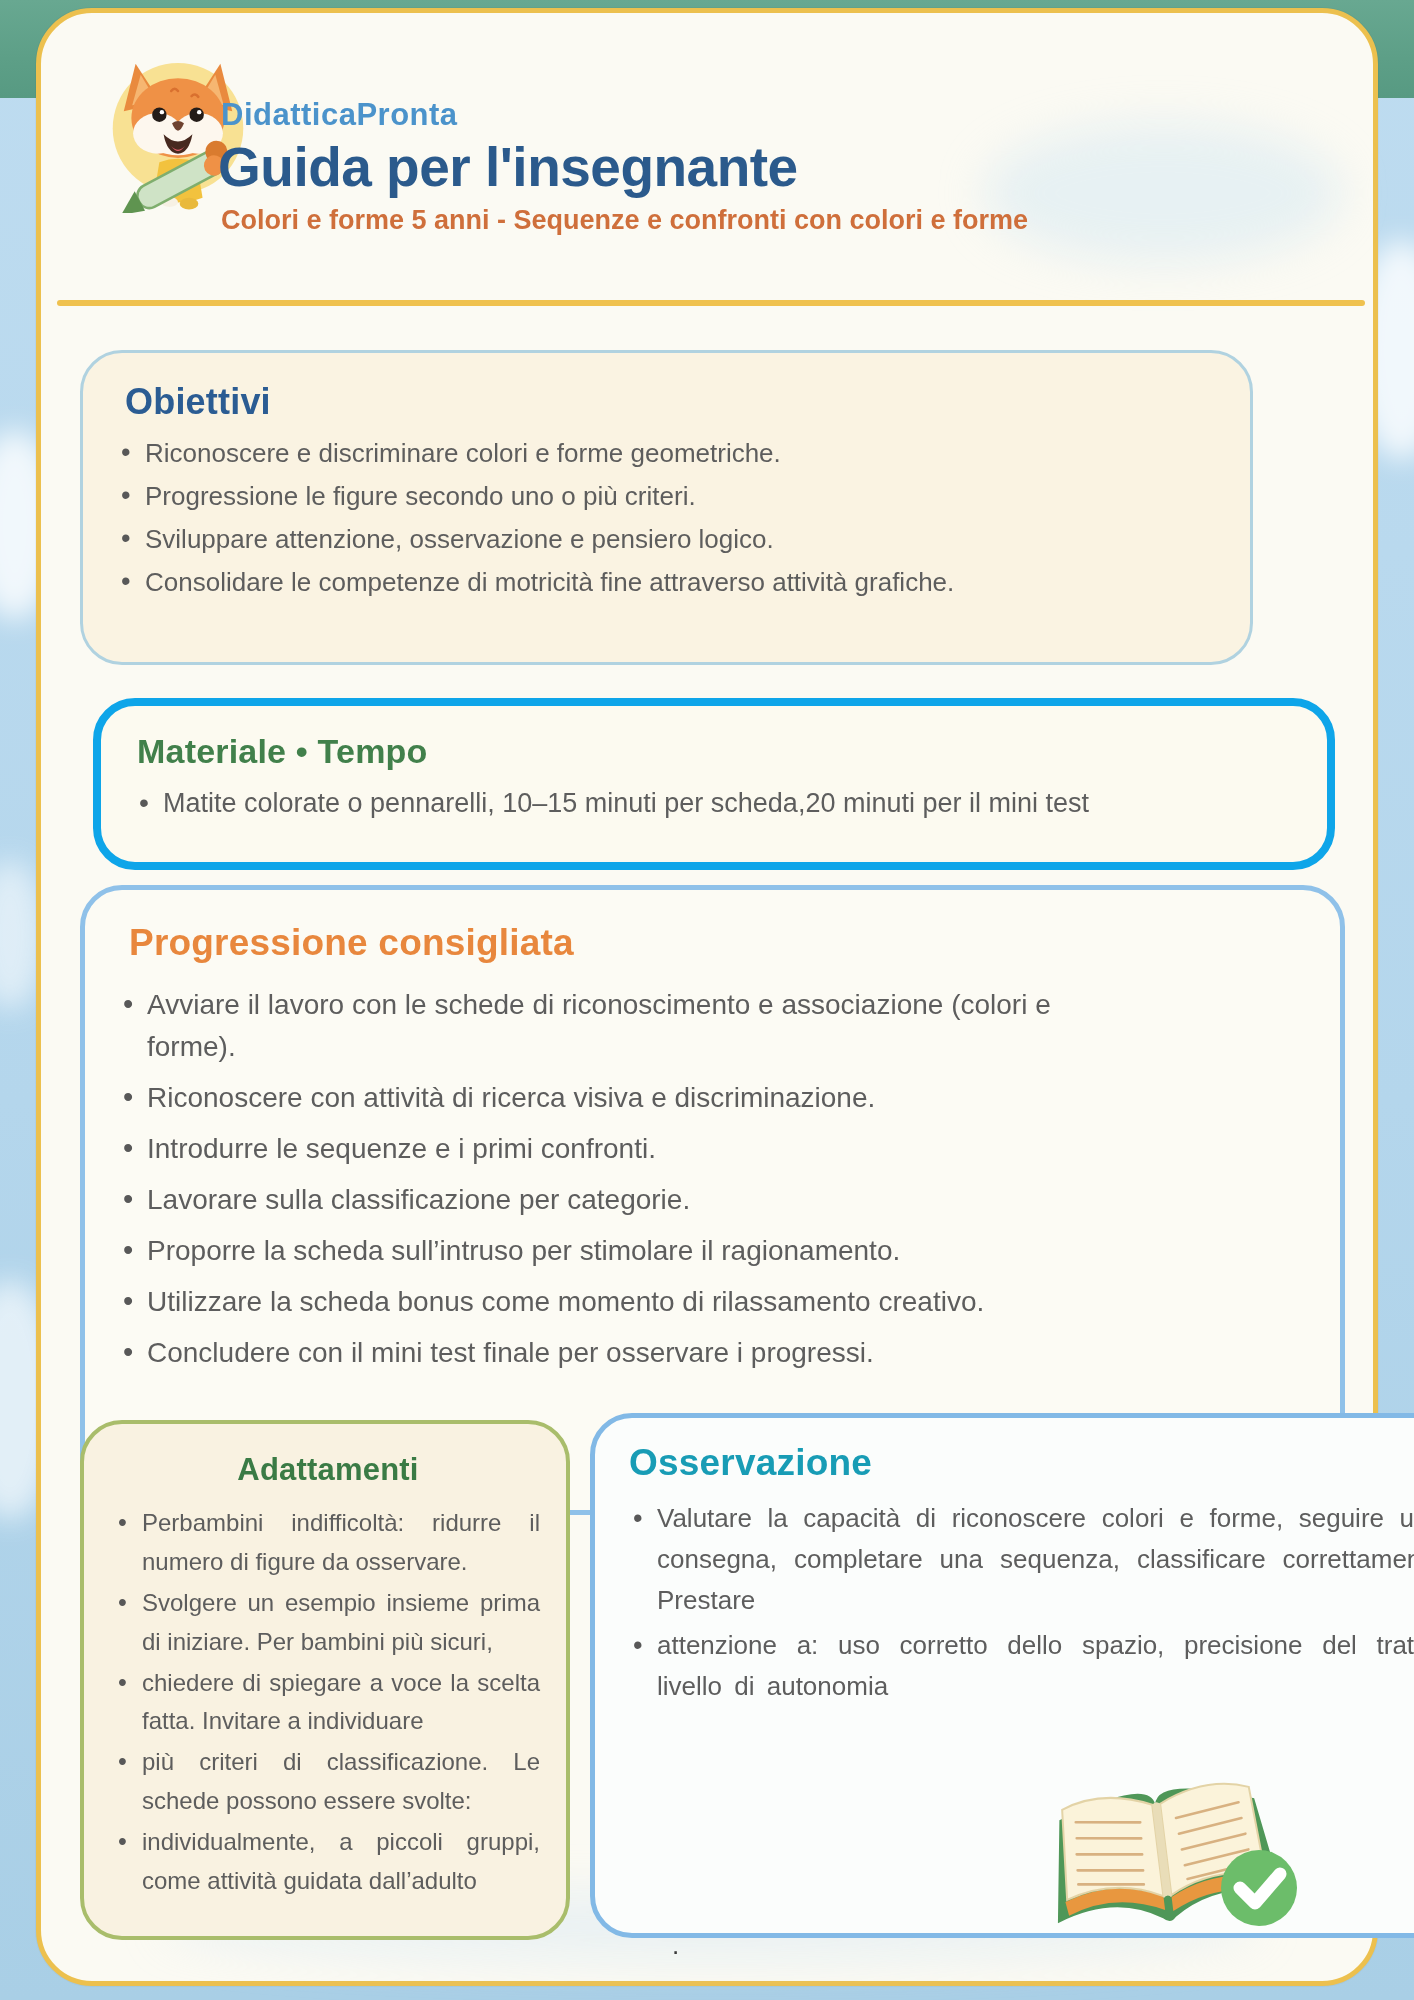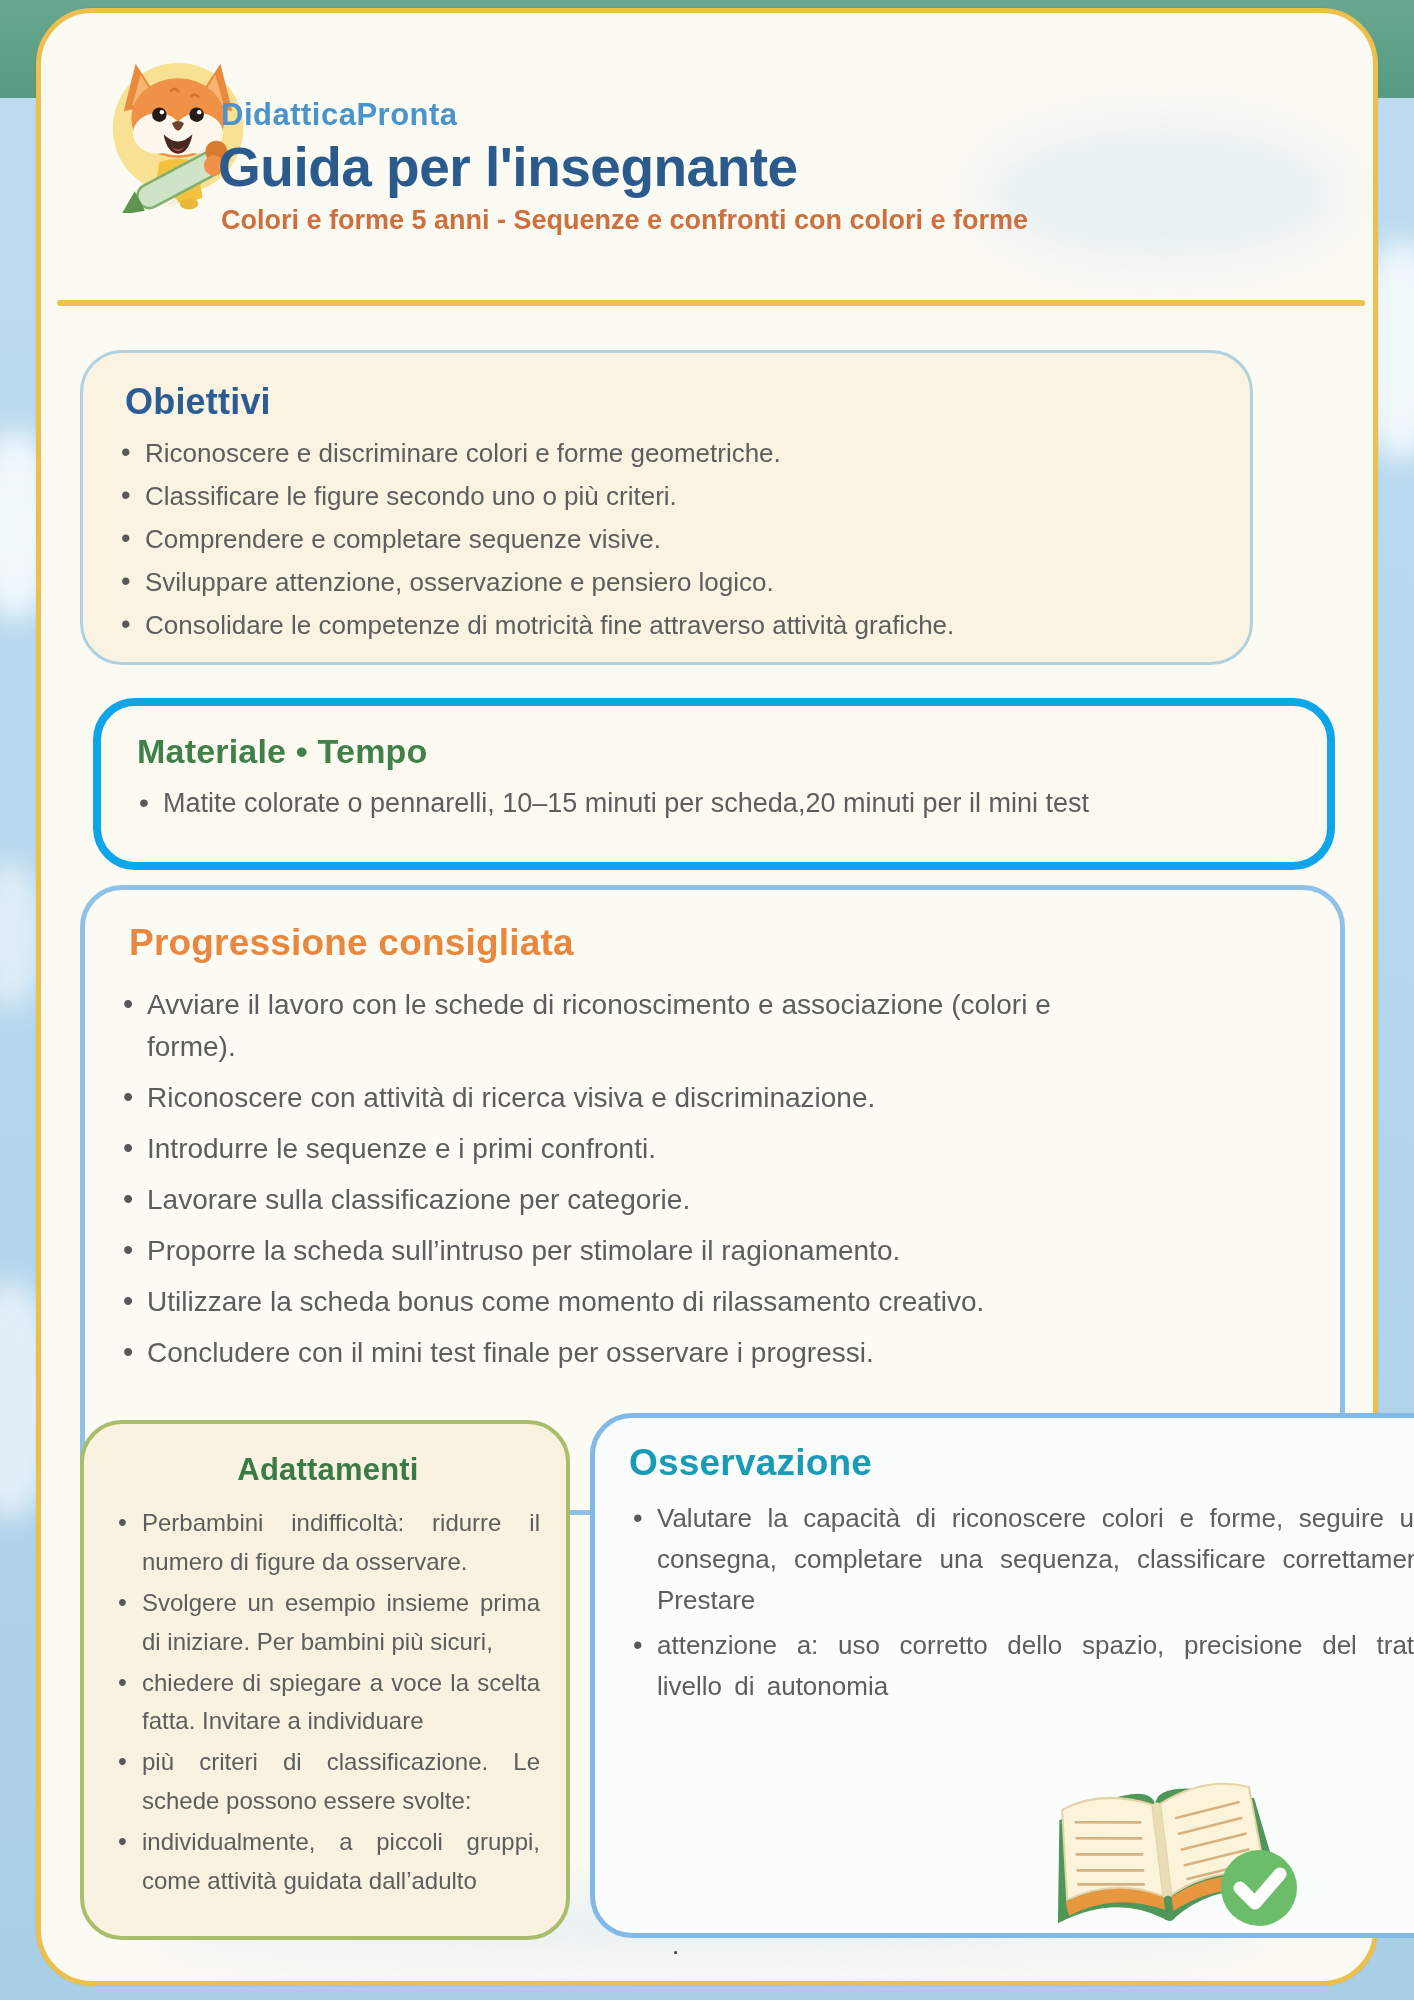--- a/index.html
+++ b/index.html
@@ -148,22 +148,21 @@
   </div>
   <div class="brand">DidatticaPronta</div>
   <h1 class="title">Guida per l'insegnante</h1>
   <div class="subtitle">Colori e forme 5 anni - Sequenze e confronti con colori e forme</div>
   <div class="divider"></div>
 
   <section class="box obiettivi">
     <h2 class="box-title">Obiettivi</h2>
     <ul class="bullets">
         <li>Riconoscere e discriminare colori e forme geometriche.</li>
-        <li>Classificare le figure secondo uno o più criteri.</li>
-        <li>Comprendere e completare sequenze visive.</li>
+        <li>Progressione le figure secondo uno o più criteri.</li>
         <li>Sviluppare attenzione, osservazione e pensiero logico.</li>
         <li>Consolidare le competenze di motricità fine attraverso attività grafiche.</li>
       </ul>
   </section>
 
   <section class="box materiale">
     <h2 class="box-title">Materiale • Tempo</h2>
     <ul class="bullets">
         <li>Matite colorate o pennarelli, 10–15 minuti per scheda,20 minuti per il mini test</li>
       </ul>

